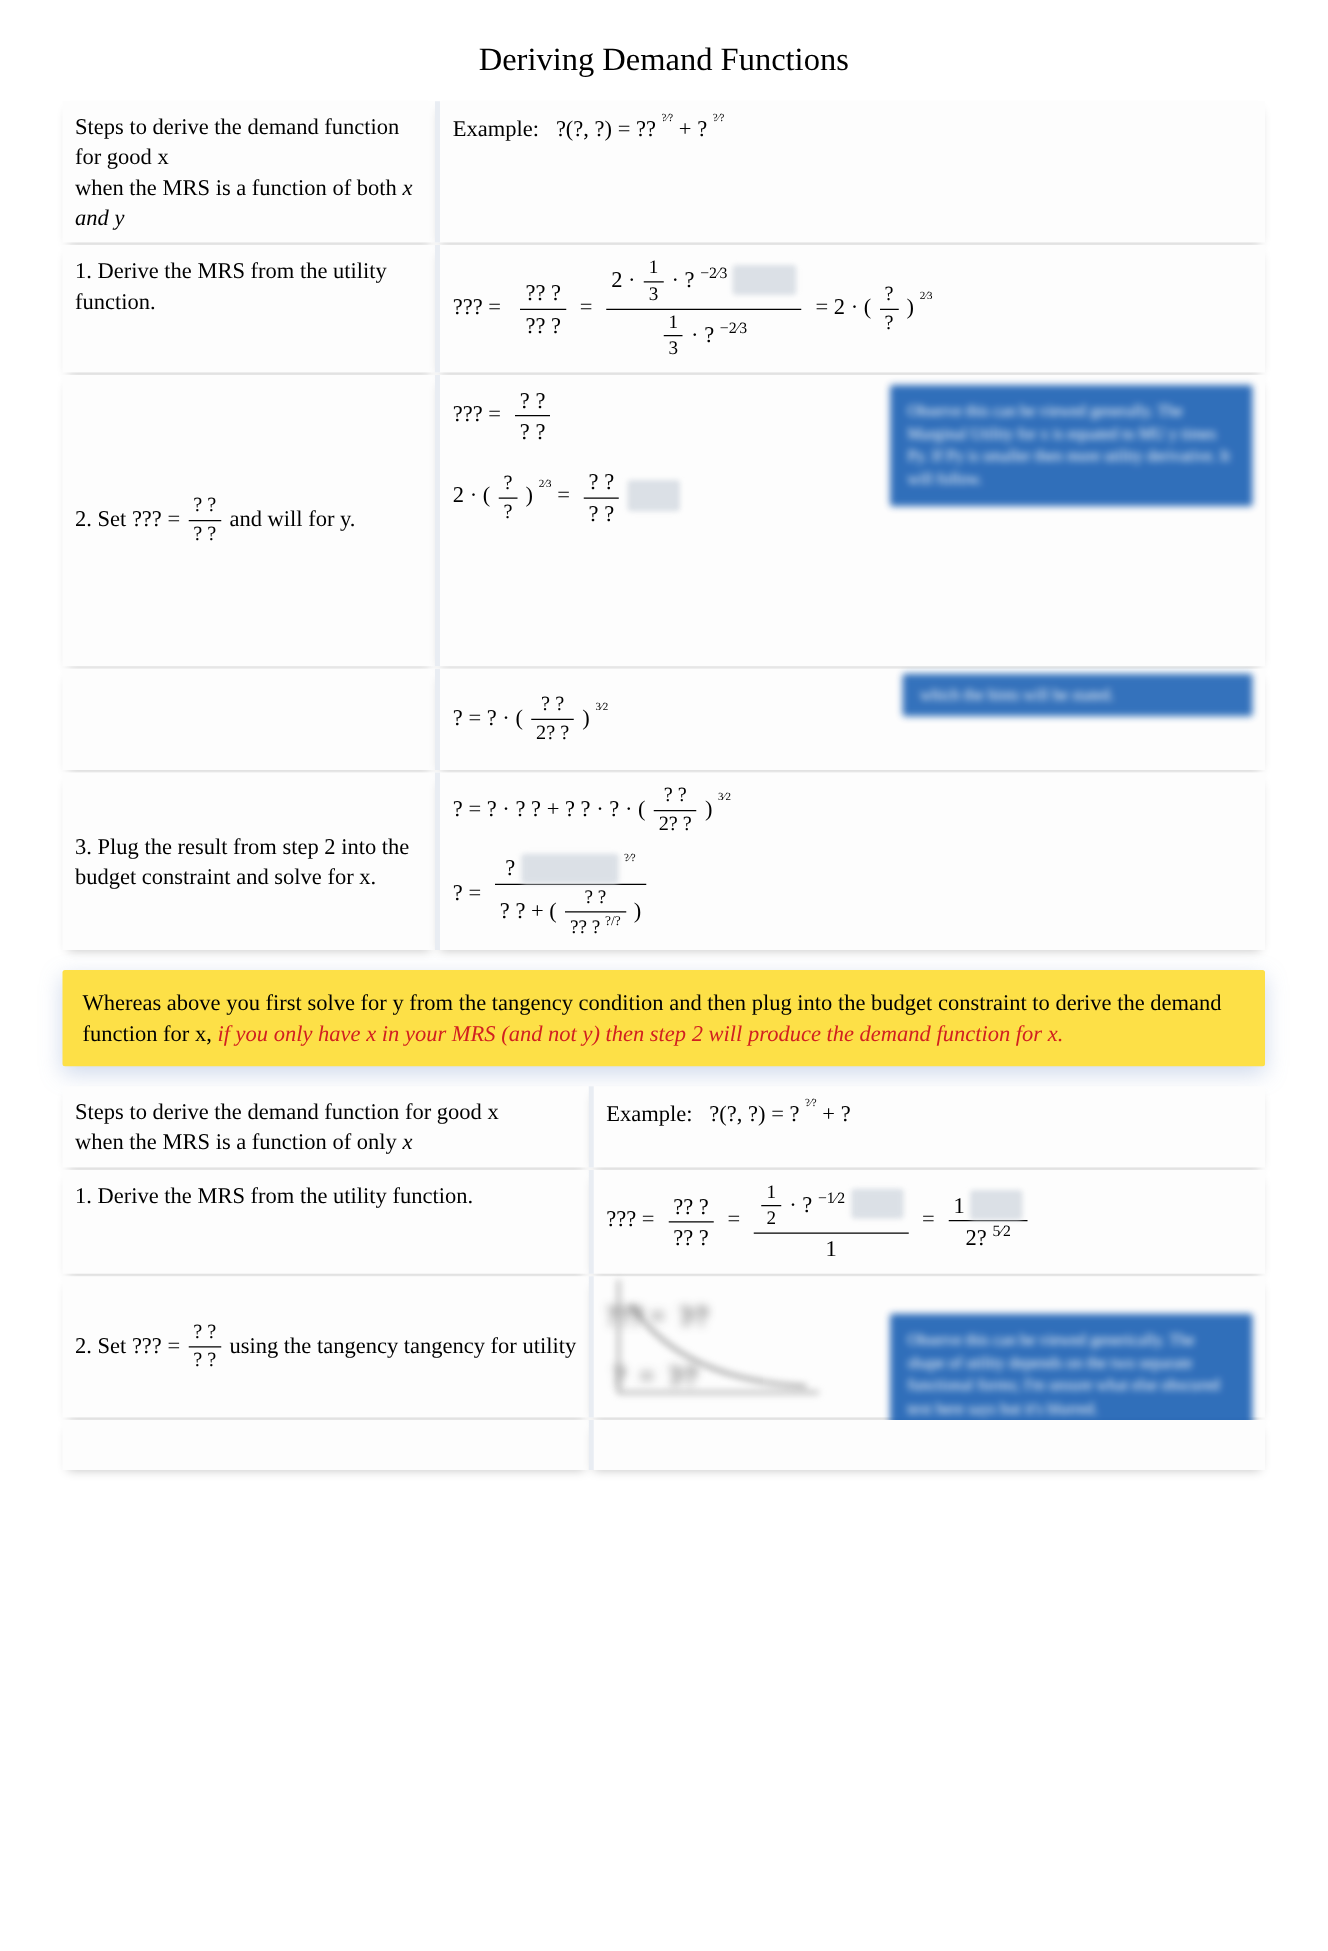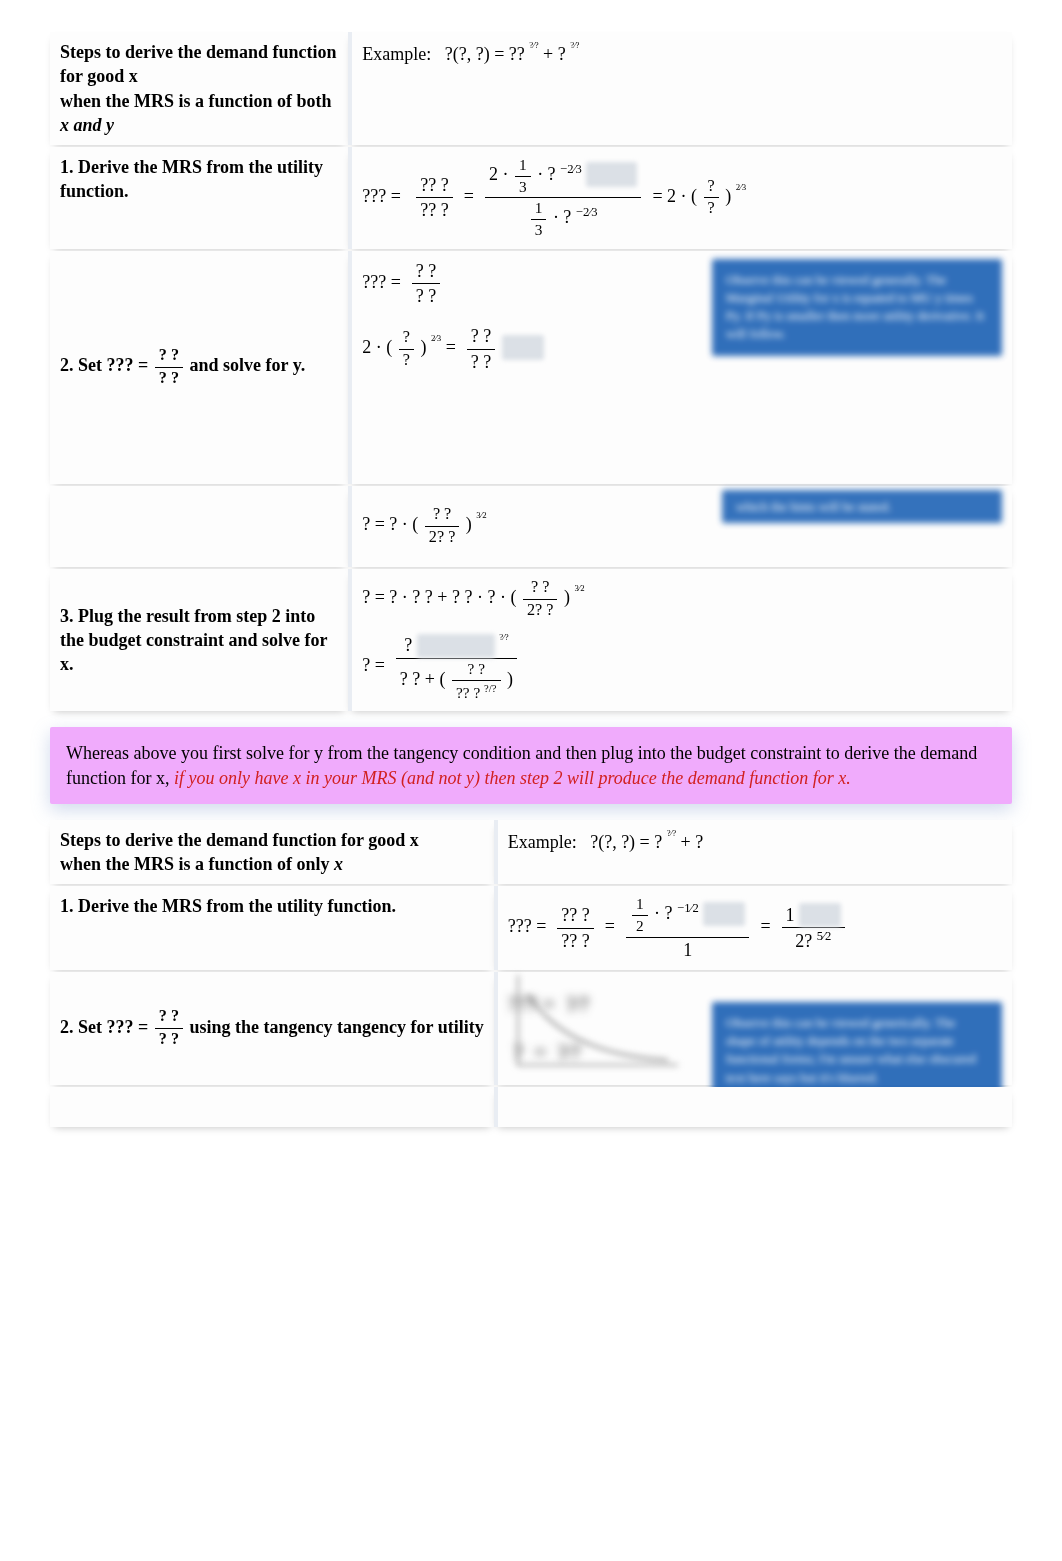--- a/index.html
+++ b/index.html
@@ -9,27 +9,27 @@
     width: 1062px;
     margin: 0 auto;
     color: #000;
     font-size: 18px;
     line-height: 1.35;
   }
   .page { padding: 30px 50px 60px 50px; }
   .title { text-align: center; font-size: 26px; margin-bottom: 14px; font-weight: normal; }
   table.layout { width: 100%; border-collapse: separate; border-spacing: 0 2px; }
   table.layout > tbody > tr > td { vertical-align: top; padding: 8px 10px; }
-  .col-left { width: 31%; font-weight: bold; }
+  .col-left { width: 31%; }
   .col-right { width: 69%; position: relative; border-left: 4px solid #e9edf3; }
   .row-shadow td { box-shadow: 0 4px 8px -4px rgba(0,0,0,0.25); background: #fdfdfd; }
   .ital { font-style: italic; }
   .red { color: #d12020; font-style: italic; }
   .banner {
-    background: #f0abfc;
+    background: #fde047;
     padding: 14px 16px;
     margin: 14px 0;
     box-shadow: 0 6px 18px rgba(120,150,200,0.35);
     border-radius: 2px;
   }
   .hint-box {
     position: absolute;
     right: 10px;
     width: 290px;
     background: #1f63b5;
@@ -66,20 +66,21 @@
     position:absolute; left:10px; bottom:10px; width:180px; height:110px;
     filter: blur(3px);
   }
   .sketch svg { width:100%; height:100%; }
 </style>
 </head>
 <body>
 
 <div class="page">
 
+  <h1 class="title">Deriving Demand Functions</h1>
 
   <table class="layout">
     <tbody>
 
       <tr class="row-shadow">
         <td class="col-left">
           <span style="white-space:pre-line;">Steps to derive the demand function for good x
 when the MRS is a function of both</span>
           <span class="ital"> x and y</span>
         </td>
@@ -137,21 +138,21 @@
       </tr>
 
       <tr class="row-shadow big-row">
         <td class="col-left" style="vertical-align:middle;">
           <span class="math">
             <span>2. Set ??? =</span>
             <span class="frac" style="font-size:0.9em;">
               <span class="num">? ?</span>
               <span class="den">? ?</span>
             </span>
-            <span> and solve for y.</span>
+            <span> and will for y.</span>
           </span>
         </td>
         <td class="col-right" style="padding-bottom:110px;">
           <div class="hint-box" style="top:8px;">
             <span>Observe this can be viewed generally. The Marginal Utility for x is equated to MU y times Py. If Py is smaller then more utility derivative. It will follow.</span>
           </div>
           <div class="math" style="margin-bottom:16px;">
             <span>??? =</span>&nbsp;
             <span class="frac">
               <span class="num">? ?</span>

